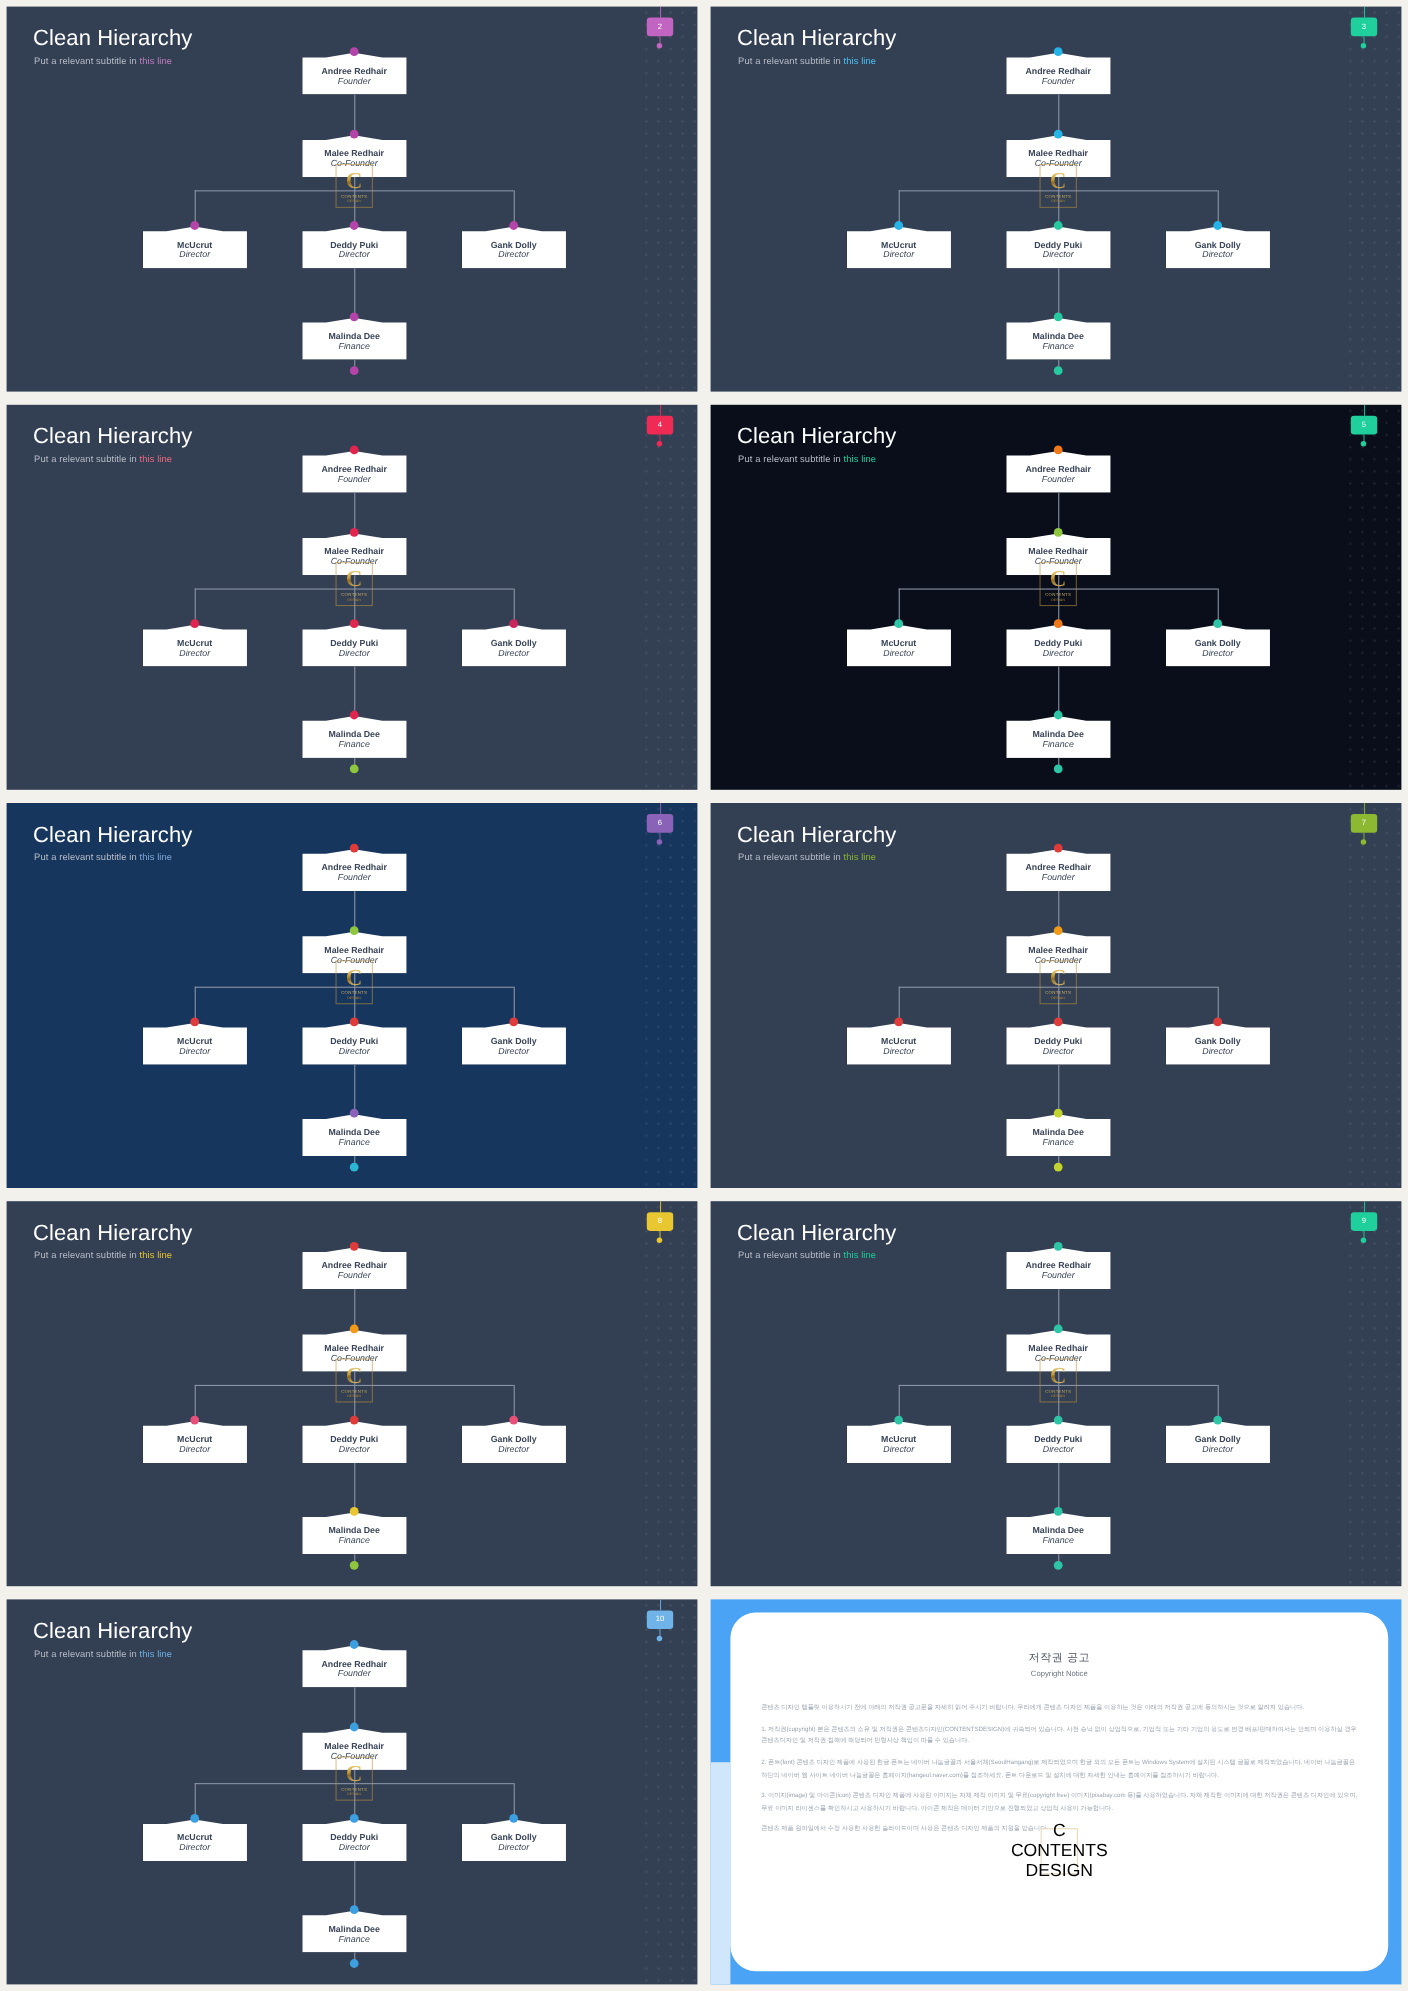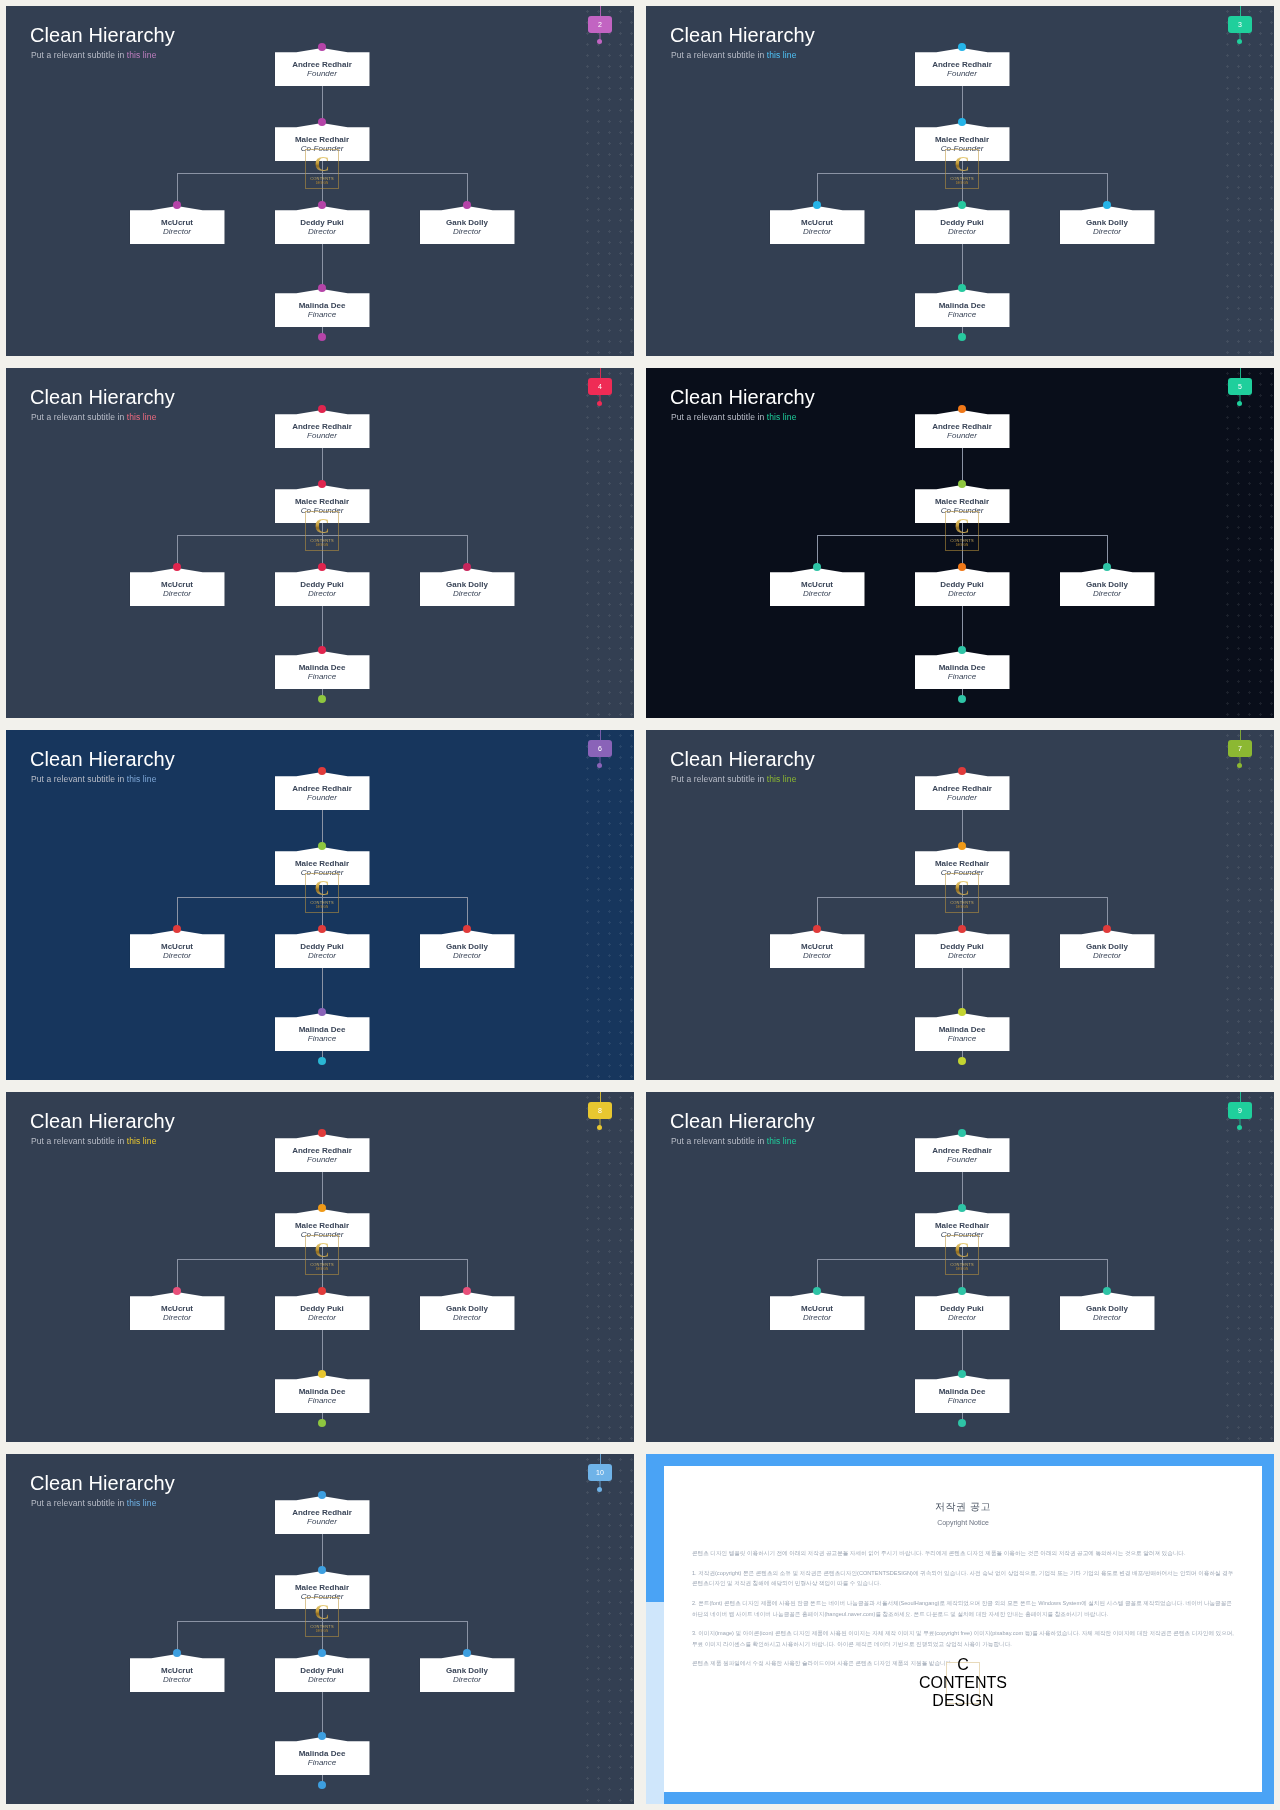--- a/index.html
+++ b/index.html
@@ -109,20 +109,21 @@
   }
   .logo .lt2 {
     font-size: 3px; letter-spacing: .2px; color: #b8892c;
   }
 
   
   .cp-slide { background: #4aa3f5; position: relative; width: 628px; height: 350px; }
   .cp-paper {
     position: absolute; left: 18px; top: 12px; right: 12px; bottom: 12px;
     background: #ffffff;
+    border-radius: 23px;
   }
   .cp-tint {
     position: absolute; left: 0; top: 148px; width: 18px; bottom: 0;
     background: #cfe6fb;
   }
   .cp-title { text-align: center; margin-top: 34px; font-size: 10px; color: #4b5563; letter-spacing:.5px;}
   .cp-sub { text-align: center; margin-top: 5px; font-size: 7px; color: #6b7280; }
   .cp-body { margin: 22px 28px 0 28px; }
   .cp-p { font-size: 5.6px; line-height: 1.9; color: #9aa4b2; margin-bottom: 9px; }
   .cp-logo {

